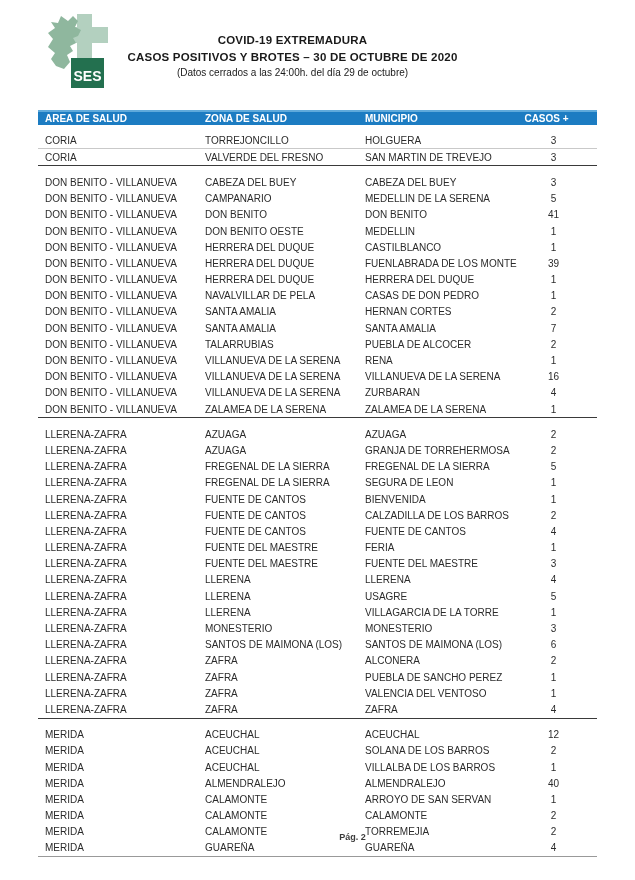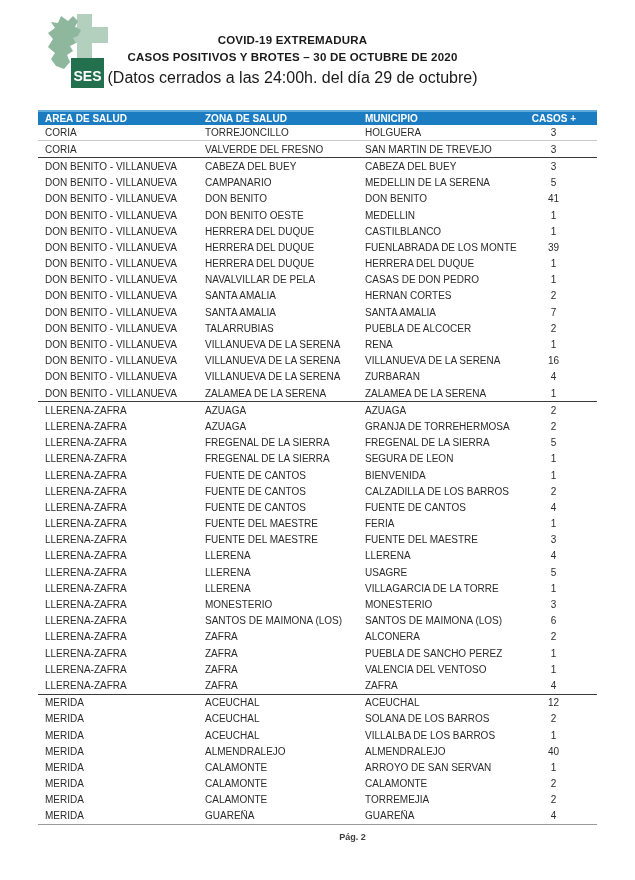--- a/index.html
+++ b/index.html
@@ -11,50 +11,50 @@
     color:#262626;
     overflow:hidden;
   }
   
   .logo{position:absolute;left:40px;top:12px;width:70px;height:80px;}
   .titles{
     position:absolute;left:0;top:32px;width:585px;
     text-align:center;line-height:1.45;
   }
   .title-line{font-size:11.5px;font-weight:bold;color:#1a1a1a;letter-spacing:0.2px;}
-  .subtitle-line{font-size:16px;color:#1a1a1a;margin-top:1px;}
+  .subtitle-line{font-size:10px;color:#1a1a1a;margin-top:1px;}
   
   .covid-table{
     position:absolute;left:38px;top:110px;width:559px;
     font-size:10px;
   }
   .thead{
     display:flex;align-items:center;
     height:15px;
     background:#1C7CC2;
     border-top:2px solid #5FAADB;
     color:#ffffff;font-weight:bold;
     padding-left:7px;box-sizing:border-box;
   }
   .row{
     display:flex;align-items:center;
     height:16.2px;
     padding-left:7px;box-sizing:border-box;
     color:#2b2b2b;
   }
   .row.light-sep{border-bottom:1px solid #c9c9c9;}
-  .group{border-bottom:1.5px solid #3a3a3a;}
+  .group{border-bottom:1.5px solid #3a3a3a;margin-top:8px;}
   .group:last-child{border-bottom:1px solid #999999;}
   .cell{white-space:nowrap;overflow:hidden;}
   .c1{width:160px;}
   .c2{width:160px;}
   .c3{width:152px;}
   .c4{width:73px;text-align:center;}
   .thead .c1{width:160px;}
-  .thead .c4{text-align:right;padding-right:14px;box-sizing:border-box;}
+  .thead .c4{padding-right:14px;box-sizing:border-box;}
   
   .footer{
     position:absolute;left:0;top:832px;width:635px;
     text-align:center;font-size:9px;font-weight:bold;color:#3c3c3c;padding-left:35px;
   }
 </style>
 </head>
 <body>
 
 <div class="page">

